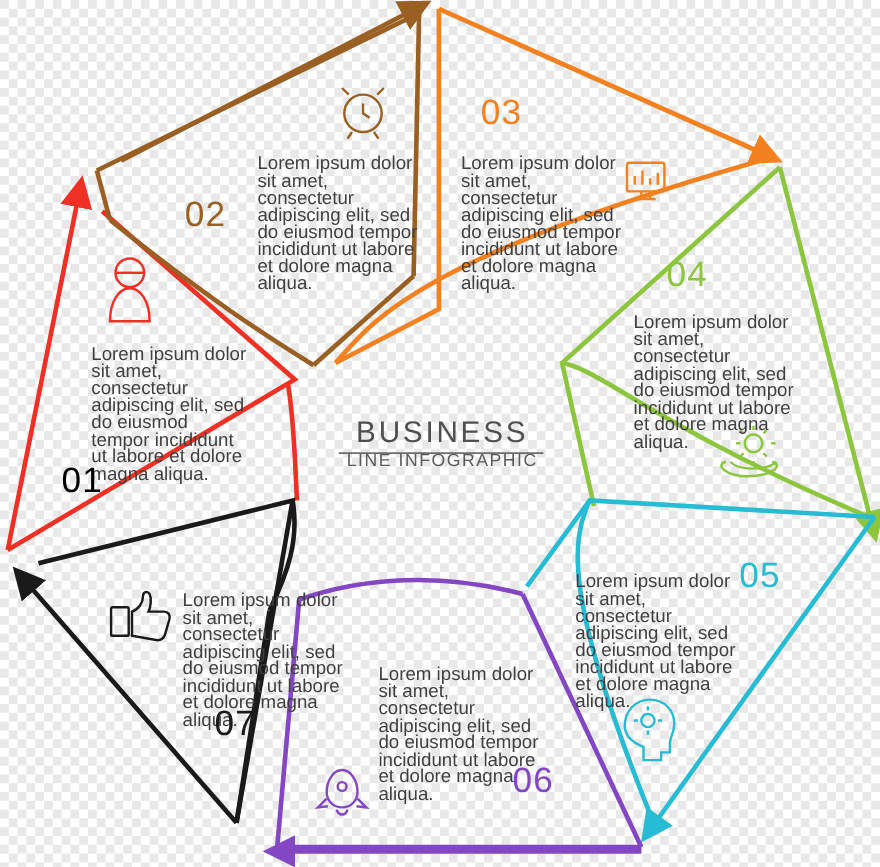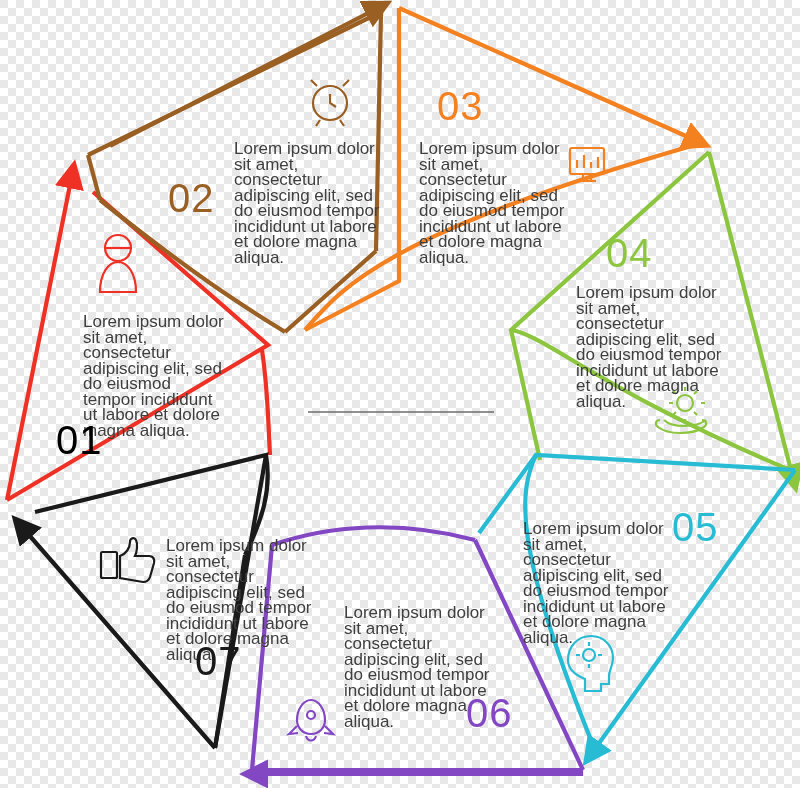--- a/index.html
+++ b/index.html
@@ -15,21 +15,21 @@
   svg.layer{position:absolute;left:0;top:0;width:800px;height:788px;}
   .seg-text{
     position:absolute;
     font-size:17px;
     line-height:15.5px;
     color:#3f3f3f;
     width:140px;
   }
   .seg-num{
     position:absolute;
-    font-size:40px;
+    font-size:32px;
     font-family:"Liberation Sans", sans-serif;
     letter-spacing:1px;
   }
   .center-title{
     position:absolute;
     left:282px;top:378px;
     width:240px;
     text-align:center;
     color:#4a4a4a;
   }
@@ -167,20 +167,24 @@
       <path d="M325,726 l8,8 l-9,-1"></path>
       <path d="M306,736 c2,6 8,6 10,0"></path>
     </g>
 
     <g stroke="#1a1a1a" stroke-width="2.2" fill="none">
       <rect x="101" y="552" width="16" height="26" rx="1.5"></rect>
       <path d="M120,578 l0,-22 c6,-2 10,-8 10,-14 c0,-4 4,-5 6,-2 c2,4 1,12 -1,16 l14,0 c4,0 6,3 5,7 l-4,14 c-1,3 -3,5 -7,5 z"></path>
     </g>
   </svg>
 
+  <div class="center-title">
+    <div class="l1">BUSINESS</div>
+    <div class="l2">LINE INFOGRAPHIC</div>
+  </div>
   <svg class="layer" viewBox="0 0 800 788">
     <path d="M308,412 h186" stroke="#6d6d6d" stroke-width="1.6"></path>
   </svg>
 
   <div class="seg-text" style="left:83px;top:314px;width:143px;">Lorem ipsum dolor sit amet, consectetur adipiscing elit, sed do eiusmod tempor incididunt ut labore et dolore magna aliqua.</div>
   <div class="seg-num" style="left:56px;top:418px;color:#000000;">01</div>
 
   <div class="seg-text" style="left:234px;top:141px;width:148px;">Lorem ipsum dolor sit amet, consectetur adipiscing elit, sed do eiusmod tempor incididunt ut labore et dolore magna aliqua.</div>
   <div class="seg-num" style="left:168px;top:176px;color:#9a5f22;">02</div>
 

